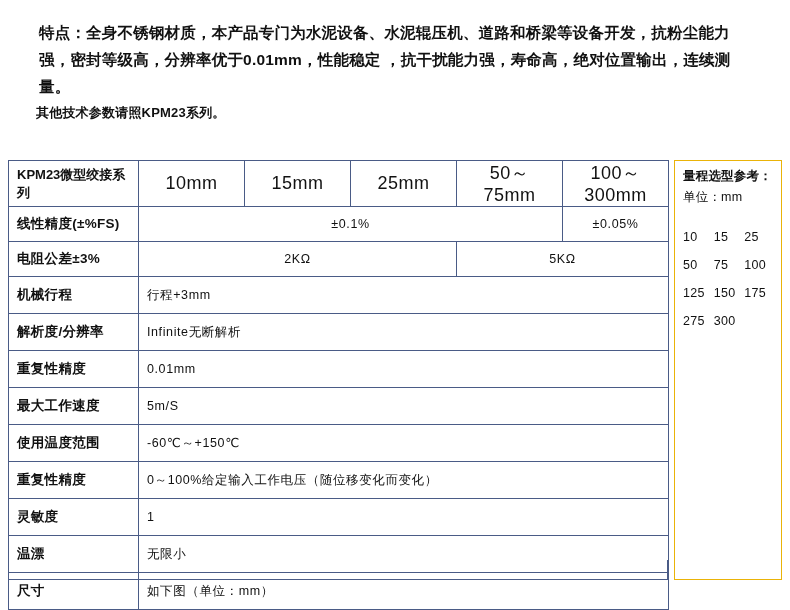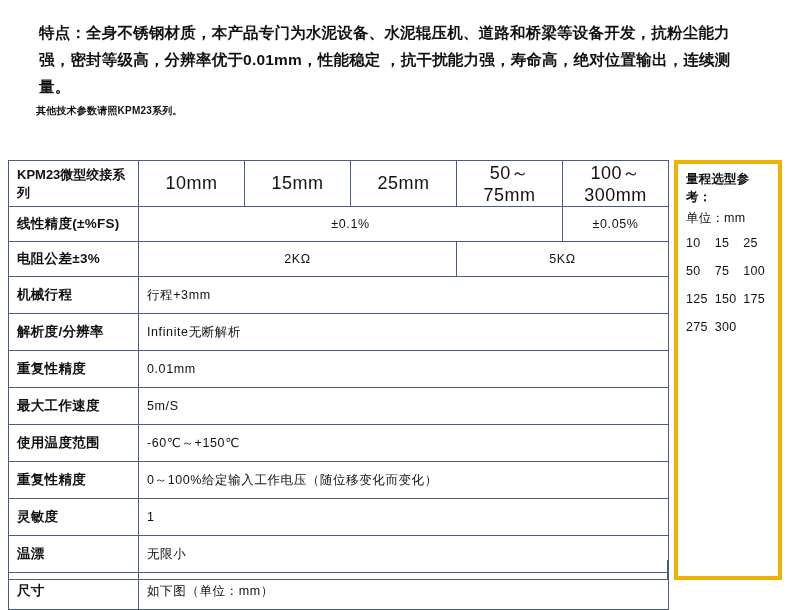--- a/index.html
+++ b/index.html
@@ -35,21 +35,21 @@
     color: #111111;
     letter-spacing: 0.2px;
   }
   .intro p {
     margin: 3px;
   }
   .note {
     position: absolute;
     left: 36px;
     top: 104px;
-    font-size: 10px;
+    font-size: 13px;
     font-weight: bold;
     color: #111111;
     letter-spacing: 0.2px;
   }
 
   
   .spec-table {
     position: absolute;
     left: 8px;
     top: 160px;
@@ -93,37 +93,37 @@
     height: 36px;
   }
 
   
   .ref-box {
     position: absolute;
     left: 674px;
     top: 160px;
     width: 108px;
     height: 420px;
-    border: 4px solid #eab308;
+    border: 1px solid #eab308;
     box-sizing: border-box;
     padding: 6px 6px 0 8px;
     font-size: 12.5px;
     color: #111111;
   }
   .ref-title {
     font-weight: bold;
     font-size: 12.5px;
     line-height: 18px;
     margin-bottom: 2px;
     letter-spacing: 0.2px;
   }
   .ref-unit {
     font-size: 12.5px;
     line-height: 20px;
-    margin-bottom: 1px;
+    margin-bottom: 16px;
     letter-spacing: 0.2px;
   }
   .ref-row {
     display: flex;
     justify-content: flex-start;
     line-height: 28px;
     font-size: 12.5px;
     letter-spacing: 0.3px;
   }
   .ref-row span {

